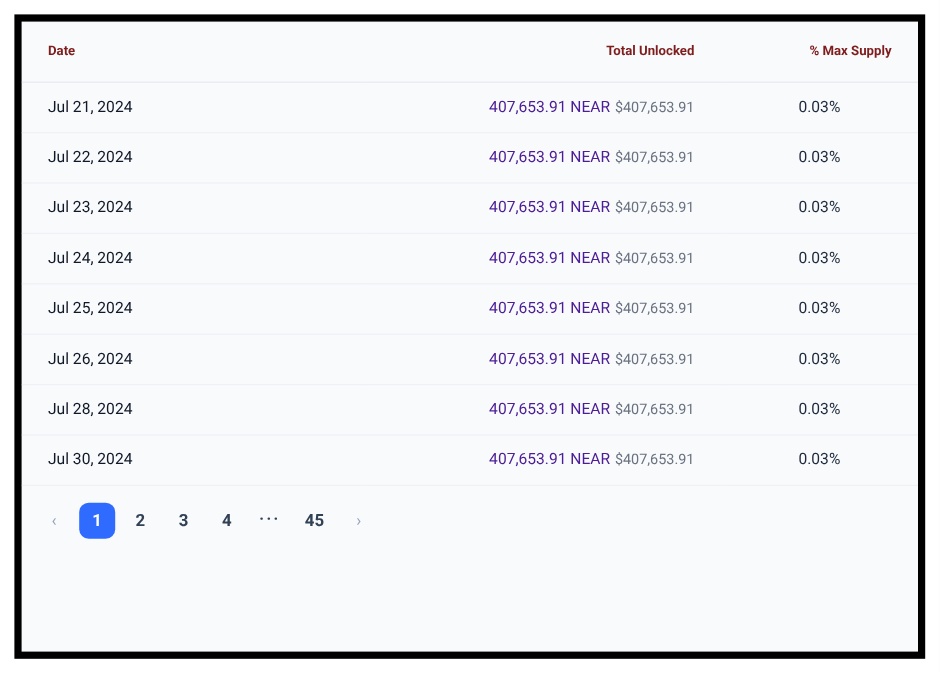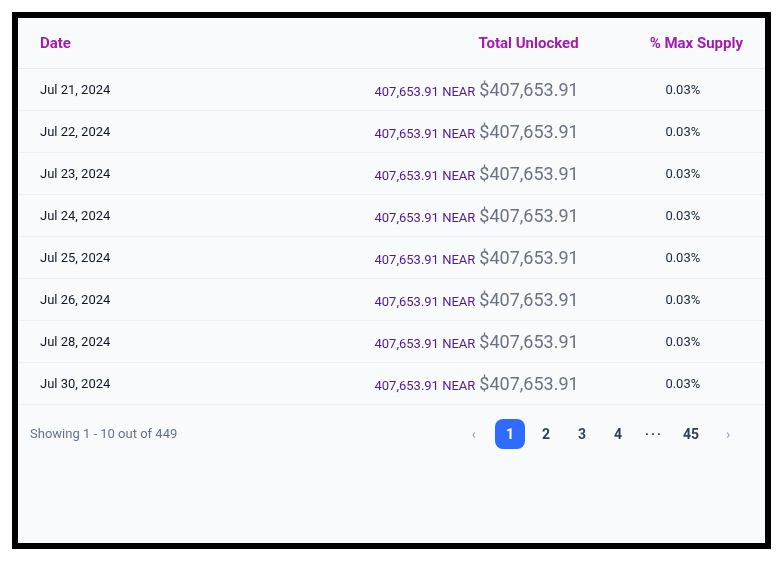--- a/index.html
+++ b/index.html
@@ -20,43 +20,43 @@
     padding: 0;
   }
   table {
     width: 100%;
     border-collapse: collapse;
   }
   thead tr {
     height: 50px;
   }
   thead th {
-    font-size: 15px;
+    font-size: 11px;
     font-weight: 700;
-    color: #a21caf;
+    color: #7f1d1d;
     padding: 0 22px;
     text-align: left;
     border-bottom: 1px solid #e5e9f0;
   }
   thead th.col-unlocked { text-align: right; }
   thead th.col-pct { text-align: right; }
   tbody tr {
     height: 42px;
     border-bottom: 1px solid #eef1f6;
   }
   tbody td {
     padding: 0 22px;
     font-size: 13px;
     color: #1e293b;
   }
   td.col-date { font-weight: 400; color:#111827; }
   td.col-unlocked { text-align: right; }
   td.col-pct { text-align: center; }
   .amount { color: #4c1d95; }
-  .usd { color: #6b7280; margin-left: 4px; font-size: 18px;}
+  .usd { color: #6b7280; margin-left: 4px; font-size: 12px;}
   .pagination-row {
     display: flex;
     align-items: center;
     justify-content: space-between;
     padding: 14px 22px 14px 12px;
     font-size: 13px;
     color: #64748b;
   }
   .pager {
     display: flex;
@@ -149,21 +149,20 @@
           </tr>
           <tr>
             <td class="col-date">Jul 30, 2024</td>
             <td class="col-unlocked"><span class="amount">407,653.91 NEAR</span><span class="usd">$407,653.91</span></td>
             <td class="col-pct">0.03%</td>
           </tr>
         </tbody>
     </table>
 
     <div class="pagination-row">
-      <div>Showing 1 - 10 out of 449</div>
       <div class="pager">
         <div class="page-btn arrow">
           <span>‹</span>
         </div>
         <div id="page-buttons" style="display:contents"><div class="page-btn active">1</div><div class="page-btn">2</div><div class="page-btn">3</div><div class="page-btn">4</div></div>
         <div class="page-ellipsis">···</div>
         <div class="page-btn">45</div>
         <div class="page-btn arrow">
           <span>›</span>
         </div>

